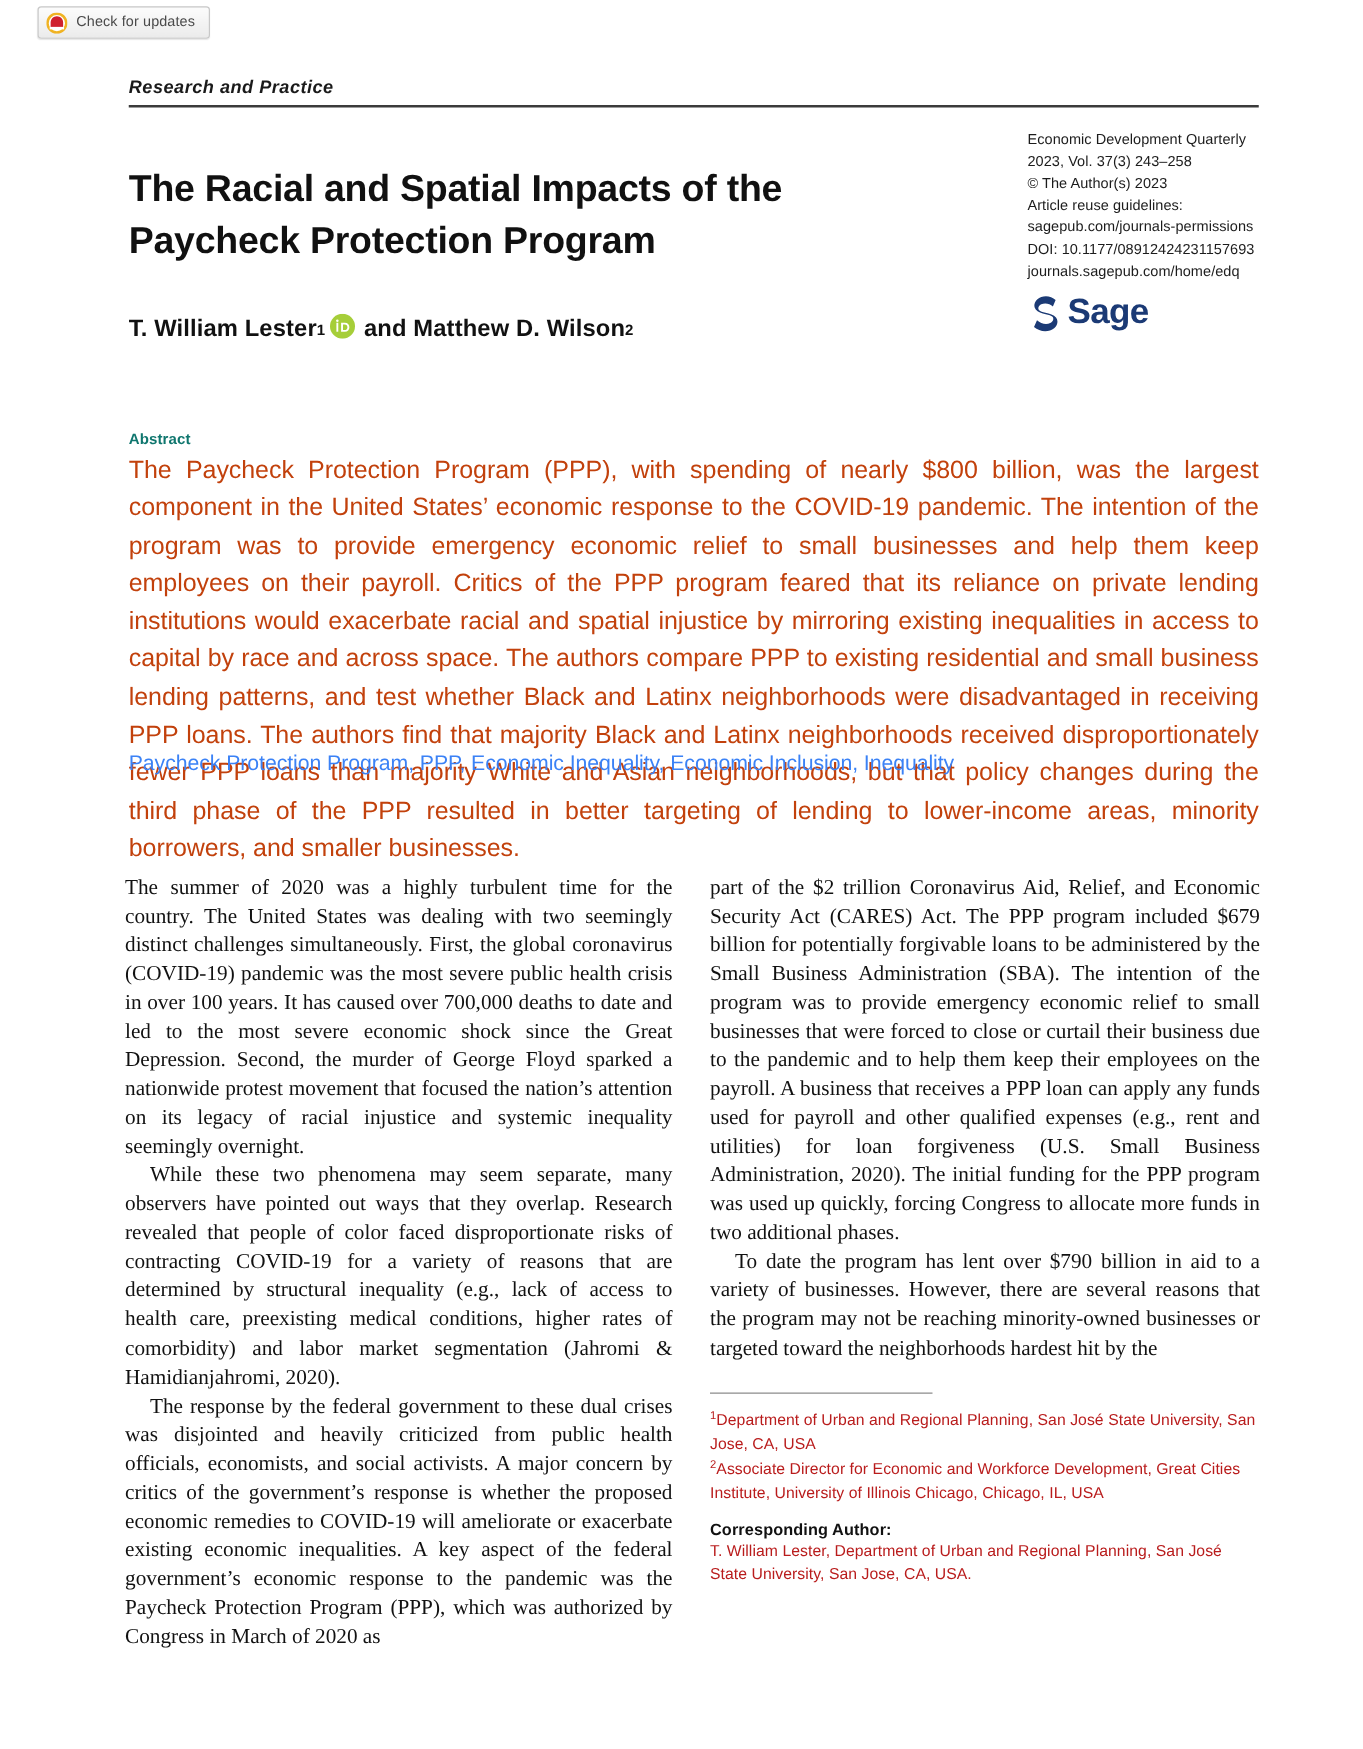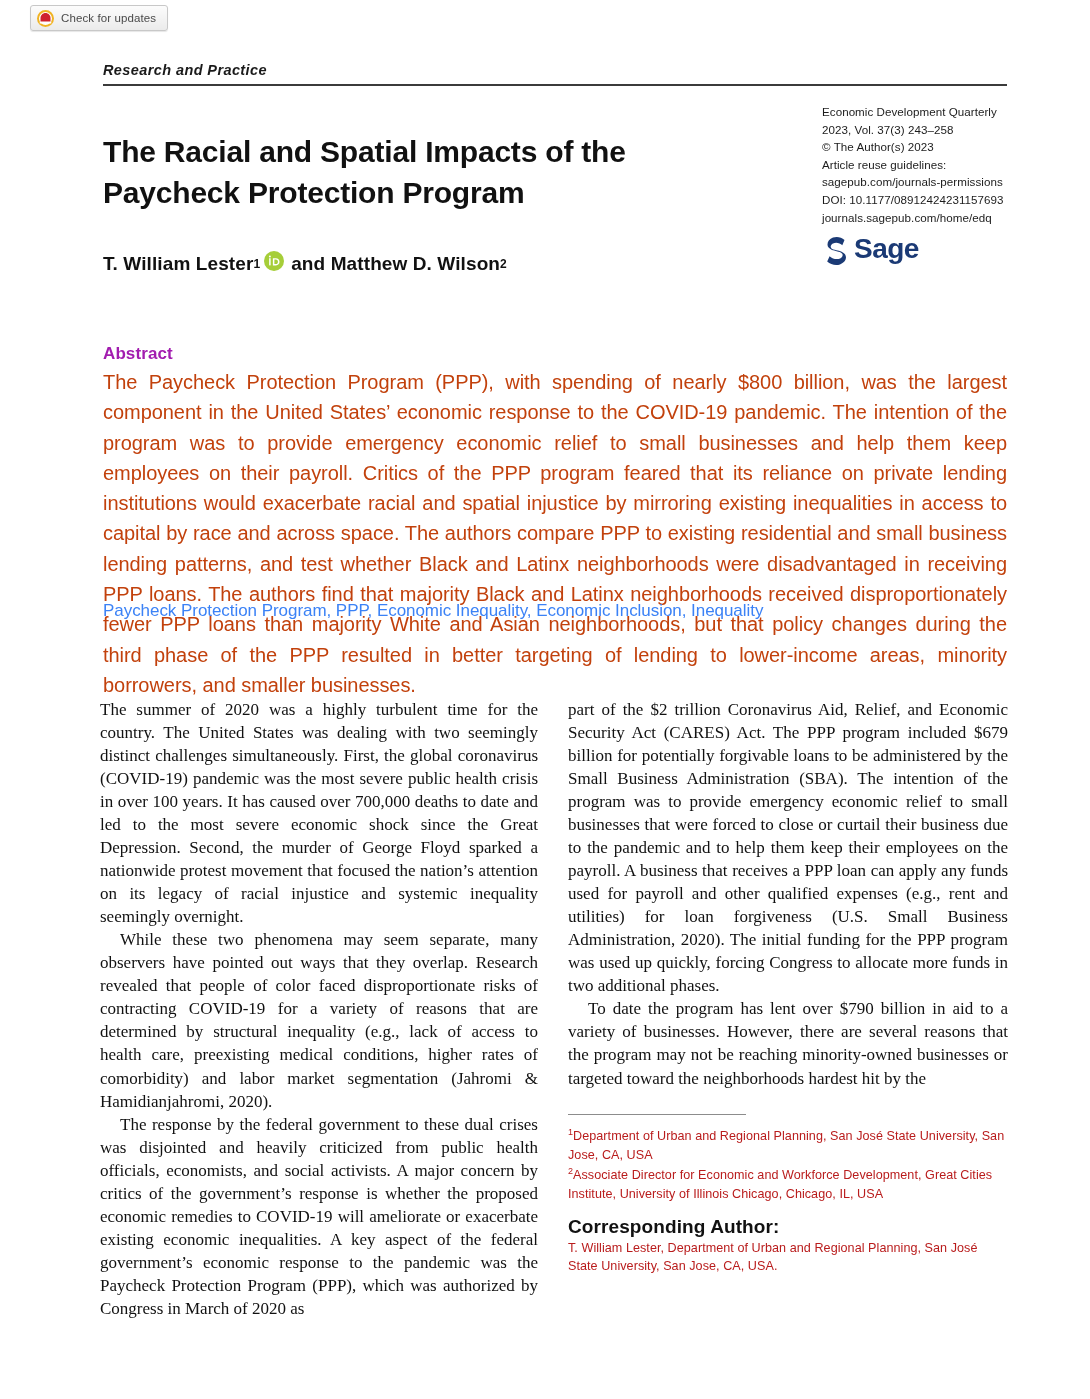--- a/index.html
+++ b/index.html
@@ -122,23 +122,23 @@
   }
 
   
   .abstract-block {
     position: absolute;
     left: 103px;
     top: 344px;
     width: 904px;
   }
   .sec-head {
-    font-size: 17px;
-    font-weight: bold;
-    color: #a21caf;
+    font-size: 12px;
+    font-weight: bold;
+    color: #0f766e;
     margin-bottom: 3px;
     letter-spacing: 0.1px;
   }
   .abstract-text {
     font-size: 20px;
     line-height: 1.515;
     text-align: justify;
     letter-spacing: -0.05px;
     color: #c2410c;
   }
@@ -195,21 +195,21 @@
   }
   .fn-text {
     font-size: 12.6px;
     line-height: 1.46;
     color: #b91c1c;
     letter-spacing: 0.05px;
   }
   .fn-text sup { font-size: 9px; vertical-align: super; }
   .fn-aff { margin-bottom: 1px; }
   .corr-head {
-    font-size: 19px;
+    font-size: 13px;
     font-weight: bold;
     color: #111111;
     margin-top: 13px;
     margin-bottom: 1px;
     letter-spacing: 0.1px;
   }
 </style>
 </head>
 <body>
 

